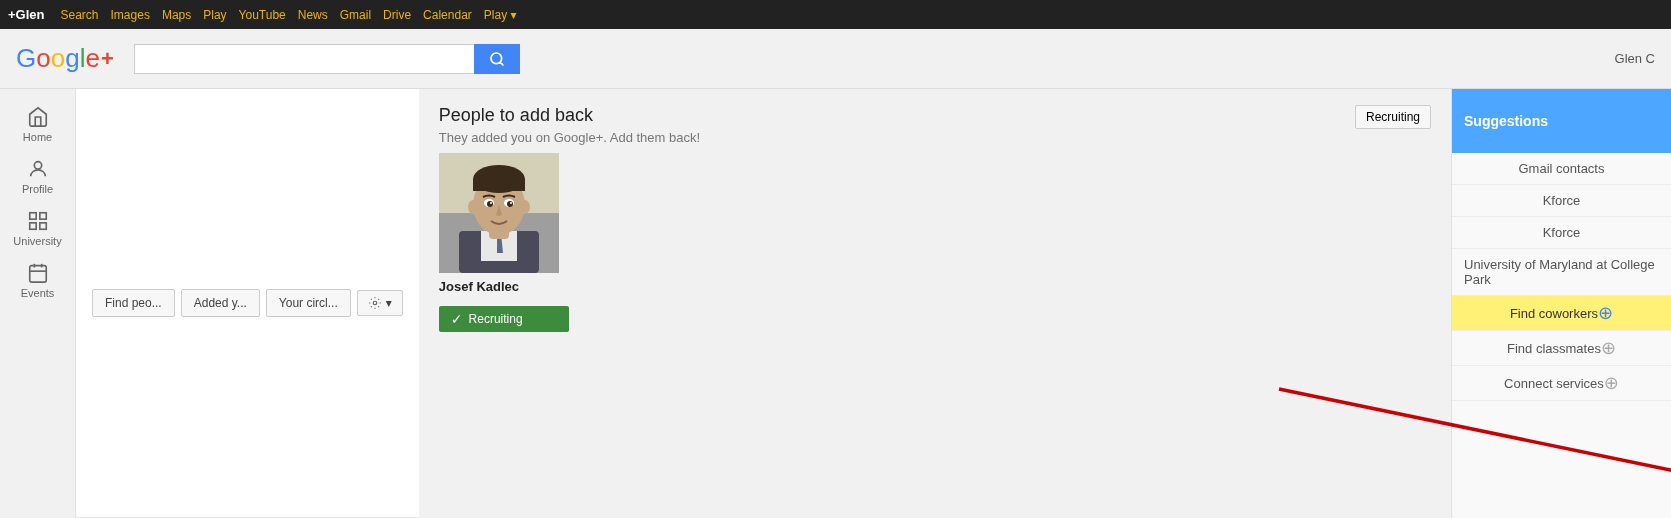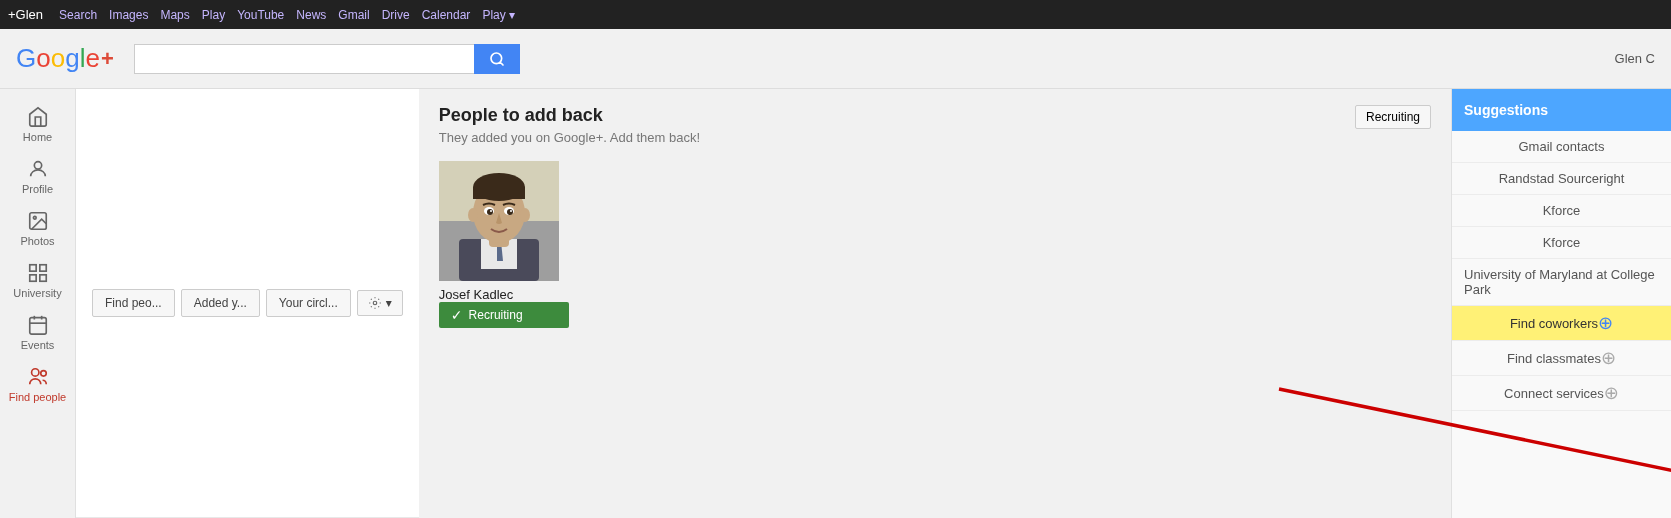--- a/index.html
+++ b/index.html
@@ -11,26 +11,26 @@
       color: #ccc;
       height: 29px;
       display: flex;
       align-items: center;
       padding: 0 8px;
       gap: 12px;
       font-size: 12px;
     }
     #top-bar .plus-glen {
       color: #fff;
-      font-weight: normal;
+      font-weight: bold;
       font-size: 13px;
       margin-right: 4px;
     }
     #top-bar a {
-      color: #c4b5fd;
+      color: #eab308;
       text-decoration: none;
       font-size: 12px;
     }
 
     
     #header {
       background: #f1f1f1;
       height: 60px;
       display: flex;
       align-items: center;
@@ -150,28 +150,28 @@
       align-items: center;
       gap: 4px;
     }
 
     
     #add-back-section {
       padding: 16px 20px;
     }
     #add-back-title {
       font-size: 18px;
-      font-weight: bold;
+      font-weight: normal;
       color: #222;
       margin-bottom: 4px;
     }
     #add-back-subtitle {
       font-size: 13px;
       color: #777;
-      margin-bottom: 16px;
+      margin-bottom: 8px;
     }
     #recruiting-filter {
       float: right;
       border: 1px solid #ccc;
       background: #f7f7f7;
       padding: 4px 10px;
       font-size: 12px;
       cursor: pointer;
       border-radius: 2px;
     }
@@ -188,24 +188,24 @@
       width: 120px;
       height: 120px;
       background: #ccc;
       overflow: hidden;
       display: flex;
       align-items: center;
       justify-content: center;
     }
     .person-card-name {
       font-size: 13px;
-      font-weight: normal;
+      font-weight: bold;
       color: #222;
       margin-top: 6px;
-      margin-bottom: 0;
+      margin-bottom: 12px;
     }
     .add-btn {
       display: inline-flex;
       align-items: center;
       gap: 6px;
       background: #3d8b3d;
       color: #fff;
       border: none;
       border-radius: 2px;
       padding: 5px 12px;
@@ -220,21 +220,21 @@
       background: #f9f9f9;
       border-left: 1px solid #e0e0e0;
       padding: 0;
       flex-shrink: 0;
     }
     #suggestions-header {
       background: #4da6ff;
       color: #fff;
       font-weight: bold;
       font-size: 14px;
-      padding: 13px 12px;
+      padding: 24px 12px;
     }
     .suggestion-item {
       padding: 8px 12px;
       font-size: 13px;
       color: #555;
       border-bottom: 1px solid #ececec;
       display: flex;
       align-items: center;
       justify-content: center;
       cursor: pointer;
@@ -322,30 +322,20 @@
       <span class="sidebar-label">Home</span>
     </a>
     <a class="sidebar-item" href="#">
       <div class="sidebar-icon">
         <svg width="22" height="22" viewBox="0 0 24 24" fill="none" stroke="#666" stroke-width="1.8">
             <circle cx="12" cy="8" r="4"></circle>
             <path d="M4 20c0-4 3.6-7 8-7s8 3 8 7"></path>
           </svg>
       </div>
       <span class="sidebar-label">Profile</span>
-    </a>
-    <a class="sidebar-item" href="#">
-      <div class="sidebar-icon">
-        <svg width="22" height="22" viewBox="0 0 24 24" fill="none" stroke="#666" stroke-width="1.8">
-            <rect x="3" y="3" width="18" height="18" rx="2"></rect>
-            <circle cx="8.5" cy="8.5" r="1.5"></circle>
-            <polyline points="21 15 16 10 5 21"></polyline>
-          </svg>
-      </div>
-      <span class="sidebar-label">Photos</span>
     </a>
     <a class="sidebar-item" href="#">
       <div class="sidebar-icon">
         <svg width="22" height="22" viewBox="0 0 24 24" fill="none" stroke="#666" stroke-width="1.8">
             <rect x="3" y="3" width="7" height="7"></rect>
             <rect x="14" y="3" width="7" height="7"></rect>
             <rect x="3" y="14" width="7" height="7"></rect>
             <rect x="14" y="14" width="7" height="7"></rect>
           </svg>
       </div>
@@ -355,31 +345,20 @@
       <div class="sidebar-icon">
         <svg width="22" height="22" viewBox="0 0 24 24" fill="none" stroke="#666" stroke-width="1.8">
             <rect x="3" y="4" width="18" height="18" rx="2"></rect>
             <line x1="16" y1="2" x2="16" y2="6"></line>
             <line x1="8" y1="2" x2="8" y2="6"></line>
             <line x1="3" y1="10" x2="21" y2="10"></line>
           </svg>
       </div>
       <span class="sidebar-label">Events</span>
     </a>
-    <a class="sidebar-item active" href="#">
-      <div class="sidebar-icon" style="color:#c0392b;">
-        <svg width="22" height="22" viewBox="0 0 24 24" fill="none" stroke="#c0392b" stroke-width="1.8">
-            <circle cx="9" cy="7" r="4"></circle>
-            <path d="M3 20c0-3.5 2.7-6 6-6s6 2.5 6 6"></path>
-            <circle cx="18" cy="8" r="3"></circle>
-            <path d="M21 20c0-2.5-1.8-4.5-4-4.5"></path>
-          </svg>
-      </div>
-      <span class="sidebar-label" style="color:#c0392b;">Find people</span>
-    </a>
   </div>
 
   <div class="content-wrapper">
 
     <div id="tabs-row">
       <button class="tab-btn">Find peo...</button>
       <button class="tab-btn">Added y...</button>
       <button class="tab-btn">Your circl...</button>
       <button id="gear-btn">
         <svg width="14" height="14" viewBox="0 0 24 24" fill="none" stroke="#666" stroke-width="2">
@@ -458,23 +437,20 @@
     </div>
   </div>
 
   <div id="right-sidebar">
     <div id="suggestions-header">Suggestions</div>
 
     <div class="suggestion-item">
       <span>Gmail contacts</span>
     </div>
     <div class="suggestion-item">
-      <span>Randstad Sourceright</span>
-    </div>
-    <div class="suggestion-item">
       <span>Kforce</span>
     </div>
     <div class="suggestion-item">
       <span>Kforce</span>
     </div>
     <div class="suggestion-item">
       <span>University of Maryland at College Park</span>
     </div>
     <div class="suggestion-item highlighted">
       <span>Find coworkers</span>

